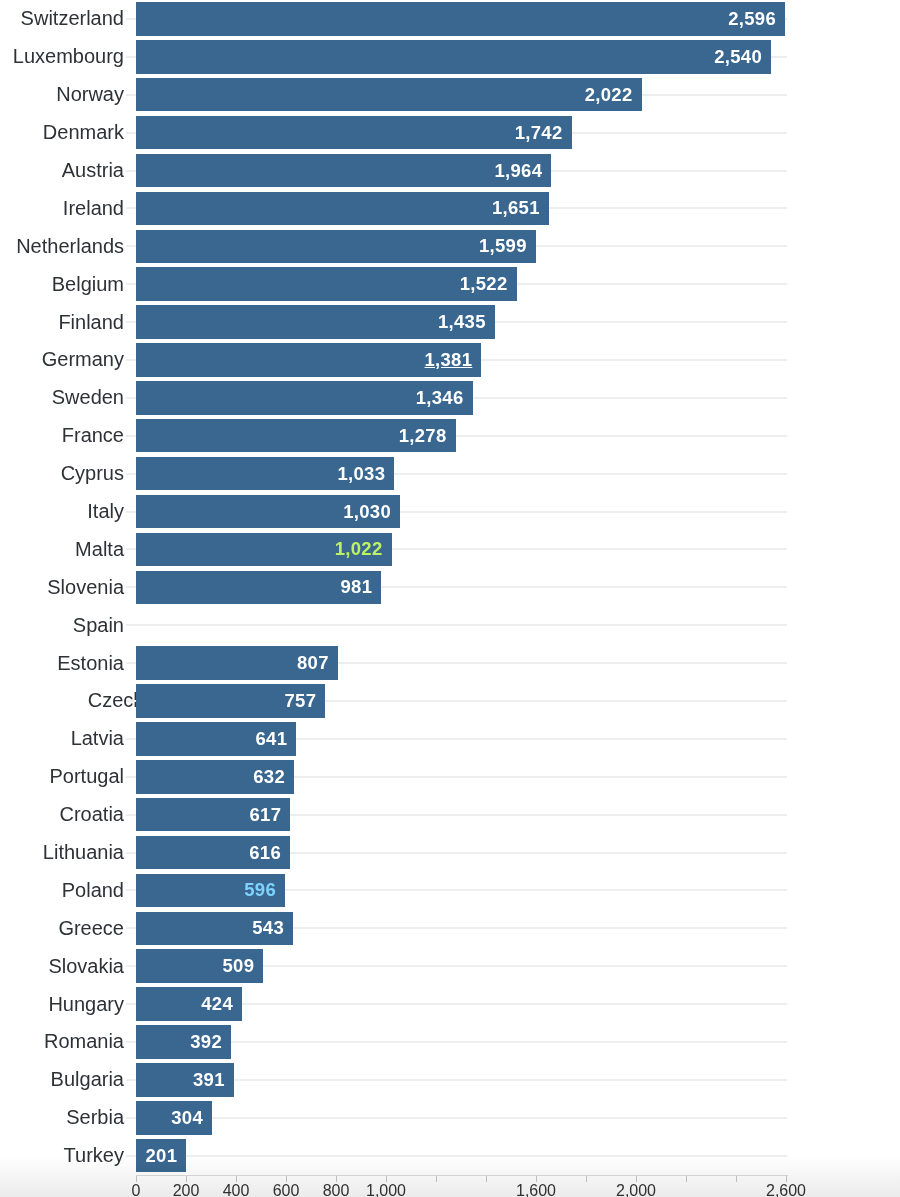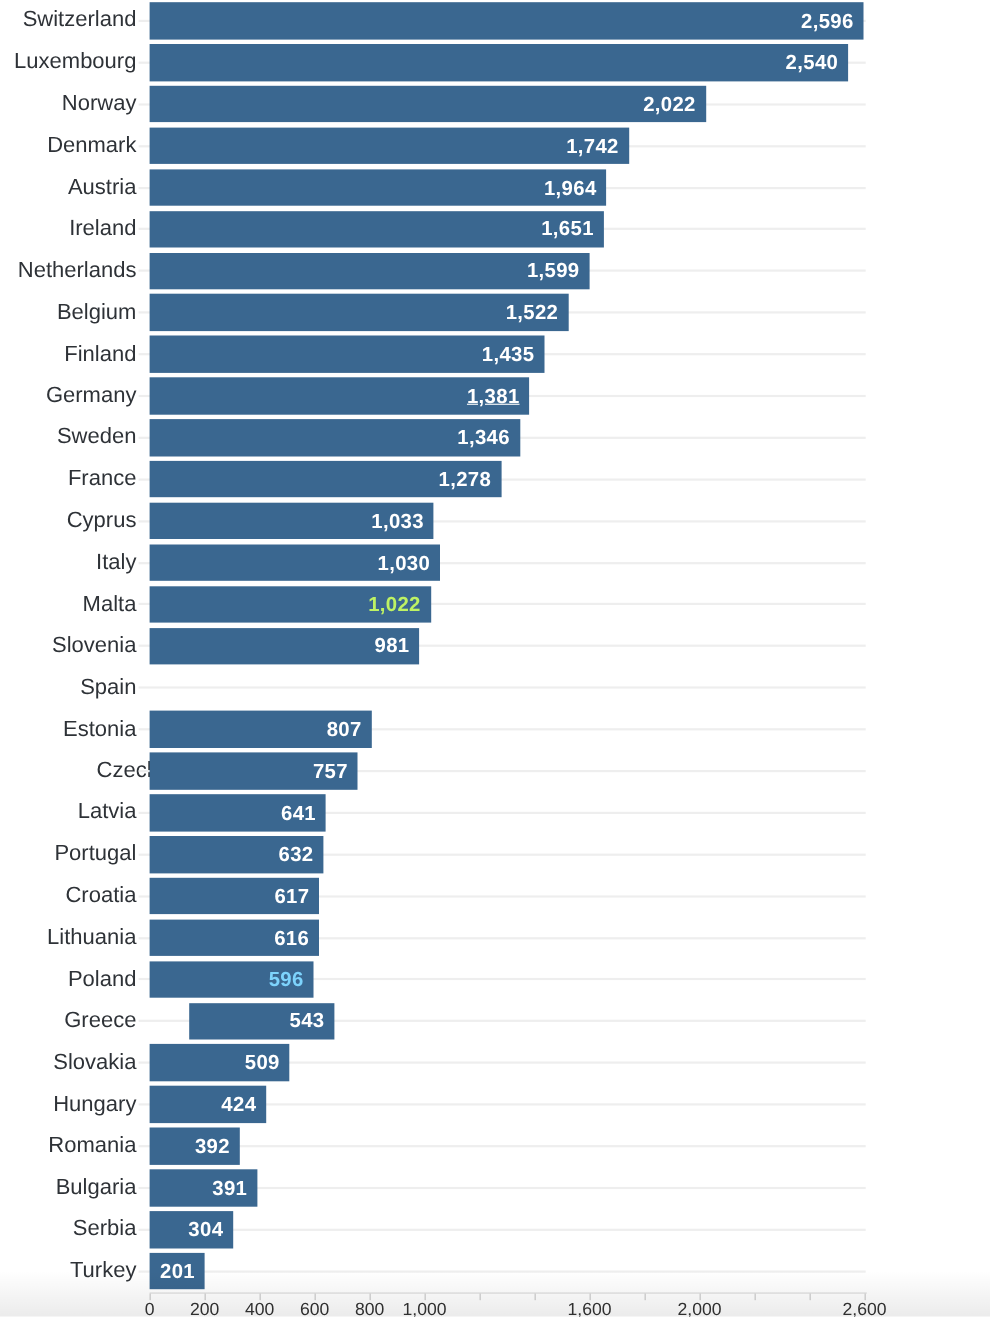--- a/index.html
+++ b/index.html
@@ -273,42 +273,42 @@
       <div class="row">
         <div class="gridline" style="background: rgb(238, 238, 238);"></div>
         <div class="cat-label" style="color: rgb(46, 50, 55);">Poland</div>
         <div class="bar" style="width: 149px; background: rgb(58, 103, 144);">
           <span class="bar-value" style="color: #7dd3fc;">596</span>
         </div>
       </div>
       <div class="row">
         <div class="gridline" style="background: rgb(238, 238, 238);"></div>
         <div class="cat-label" style="color: rgb(46, 50, 55);">Greece</div>
-        <div class="bar" style="width: 132px; background: rgb(58, 103, 144); margin-left: 36px;">
+        <div class="bar" style="width: 157px; background: rgb(58, 103, 144);">
           <span class="bar-value" style="color: rgb(255, 255, 255);">543</span>
         </div>
       </div>
       <div class="row">
         <div class="gridline" style="background: rgb(238, 238, 238);"></div>
         <div class="cat-label" style="color: rgb(46, 50, 55);">Slovakia</div>
         <div class="bar" style="width: 127.3px; background: rgb(58, 103, 144);">
           <span class="bar-value" style="color: rgb(255, 255, 255);">509</span>
         </div>
       </div>
       <div class="row">
         <div class="gridline" style="background: rgb(238, 238, 238);"></div>
         <div class="cat-label" style="color: rgb(46, 50, 55);">Hungary</div>
         <div class="bar" style="width: 106px; background: rgb(58, 103, 144);">
           <span class="bar-value" style="color: rgb(255, 255, 255);">424</span>
         </div>
       </div>
       <div class="row">
         <div class="gridline" style="background: rgb(238, 238, 238);"></div>
         <div class="cat-label" style="color: rgb(46, 50, 55);">Romania</div>
-        <div class="bar" style="width: 82px; background: rgb(58, 103, 144);">
+        <div class="bar" style="width: 95px; background: rgb(58, 103, 144);">
           <span class="bar-value" style="color: rgb(255, 255, 255);">392</span>
         </div>
       </div>
       <div class="row">
         <div class="gridline" style="background: rgb(238, 238, 238);"></div>
         <div class="cat-label" style="color: rgb(46, 50, 55);">Bulgaria</div>
         <div class="bar" style="width: 97.8px; background: rgb(58, 103, 144);">
           <span class="bar-value" style="color: rgb(255, 255, 255);">391</span>
         </div>
       </div>

